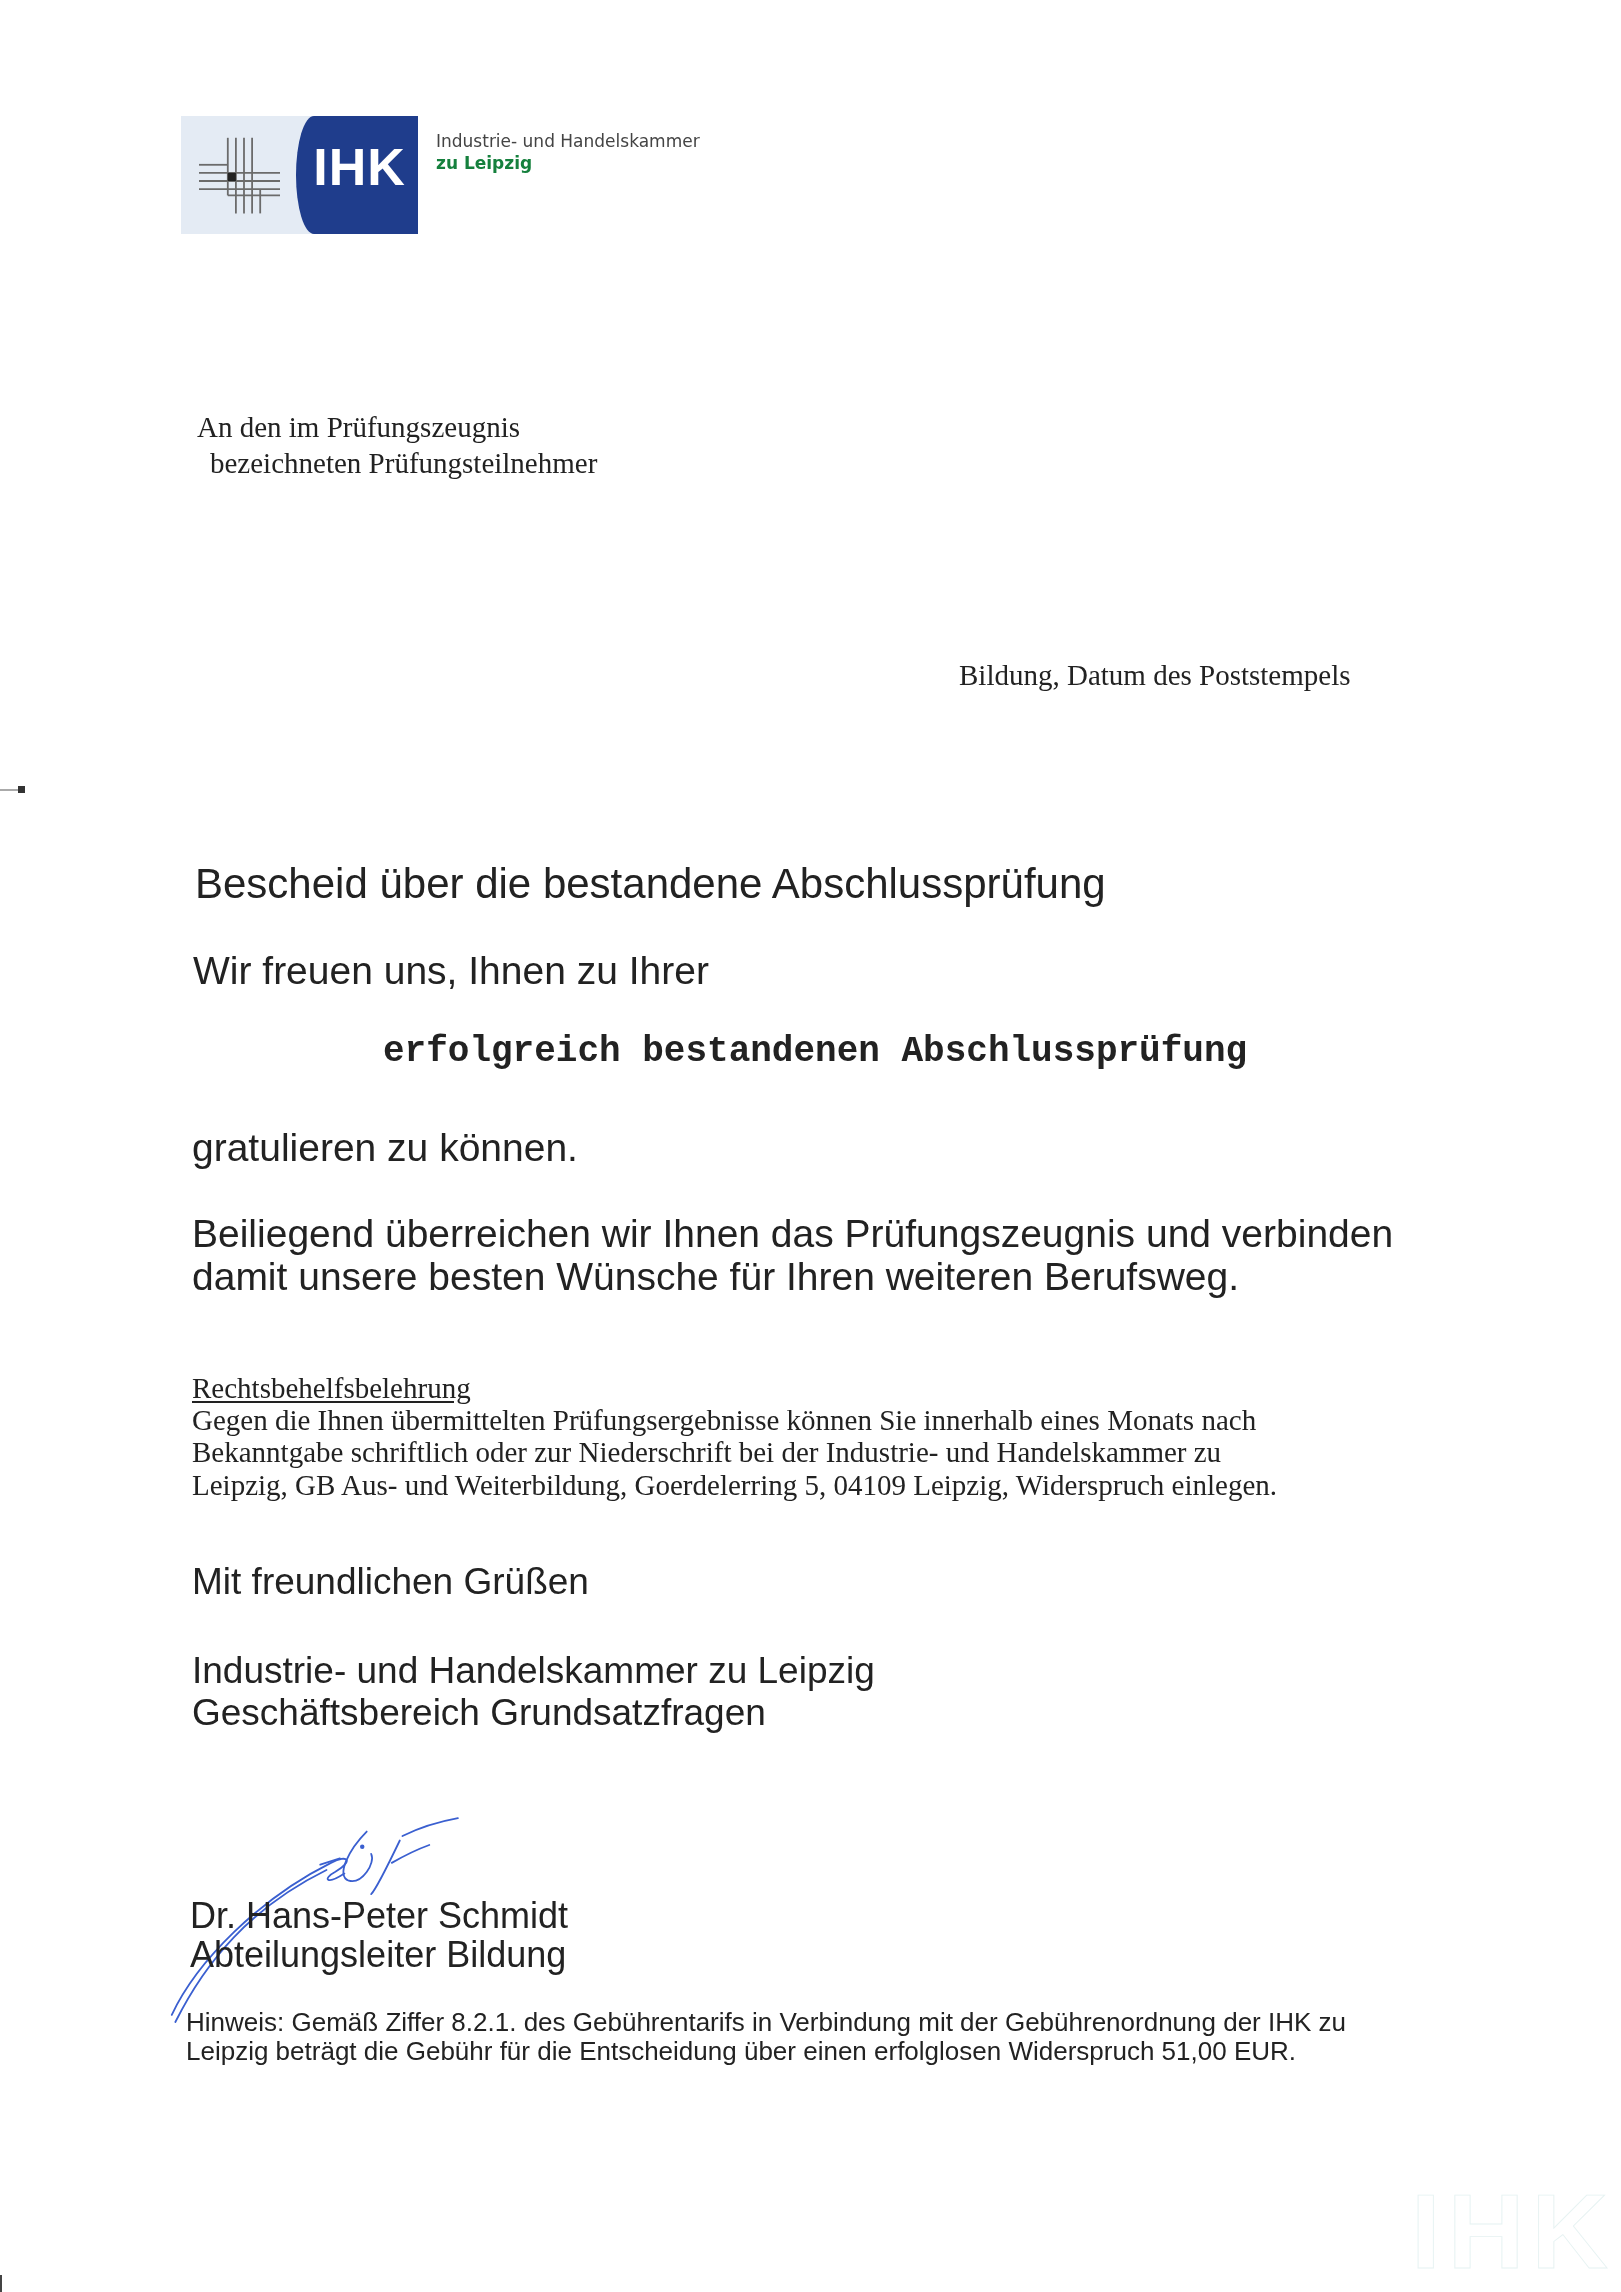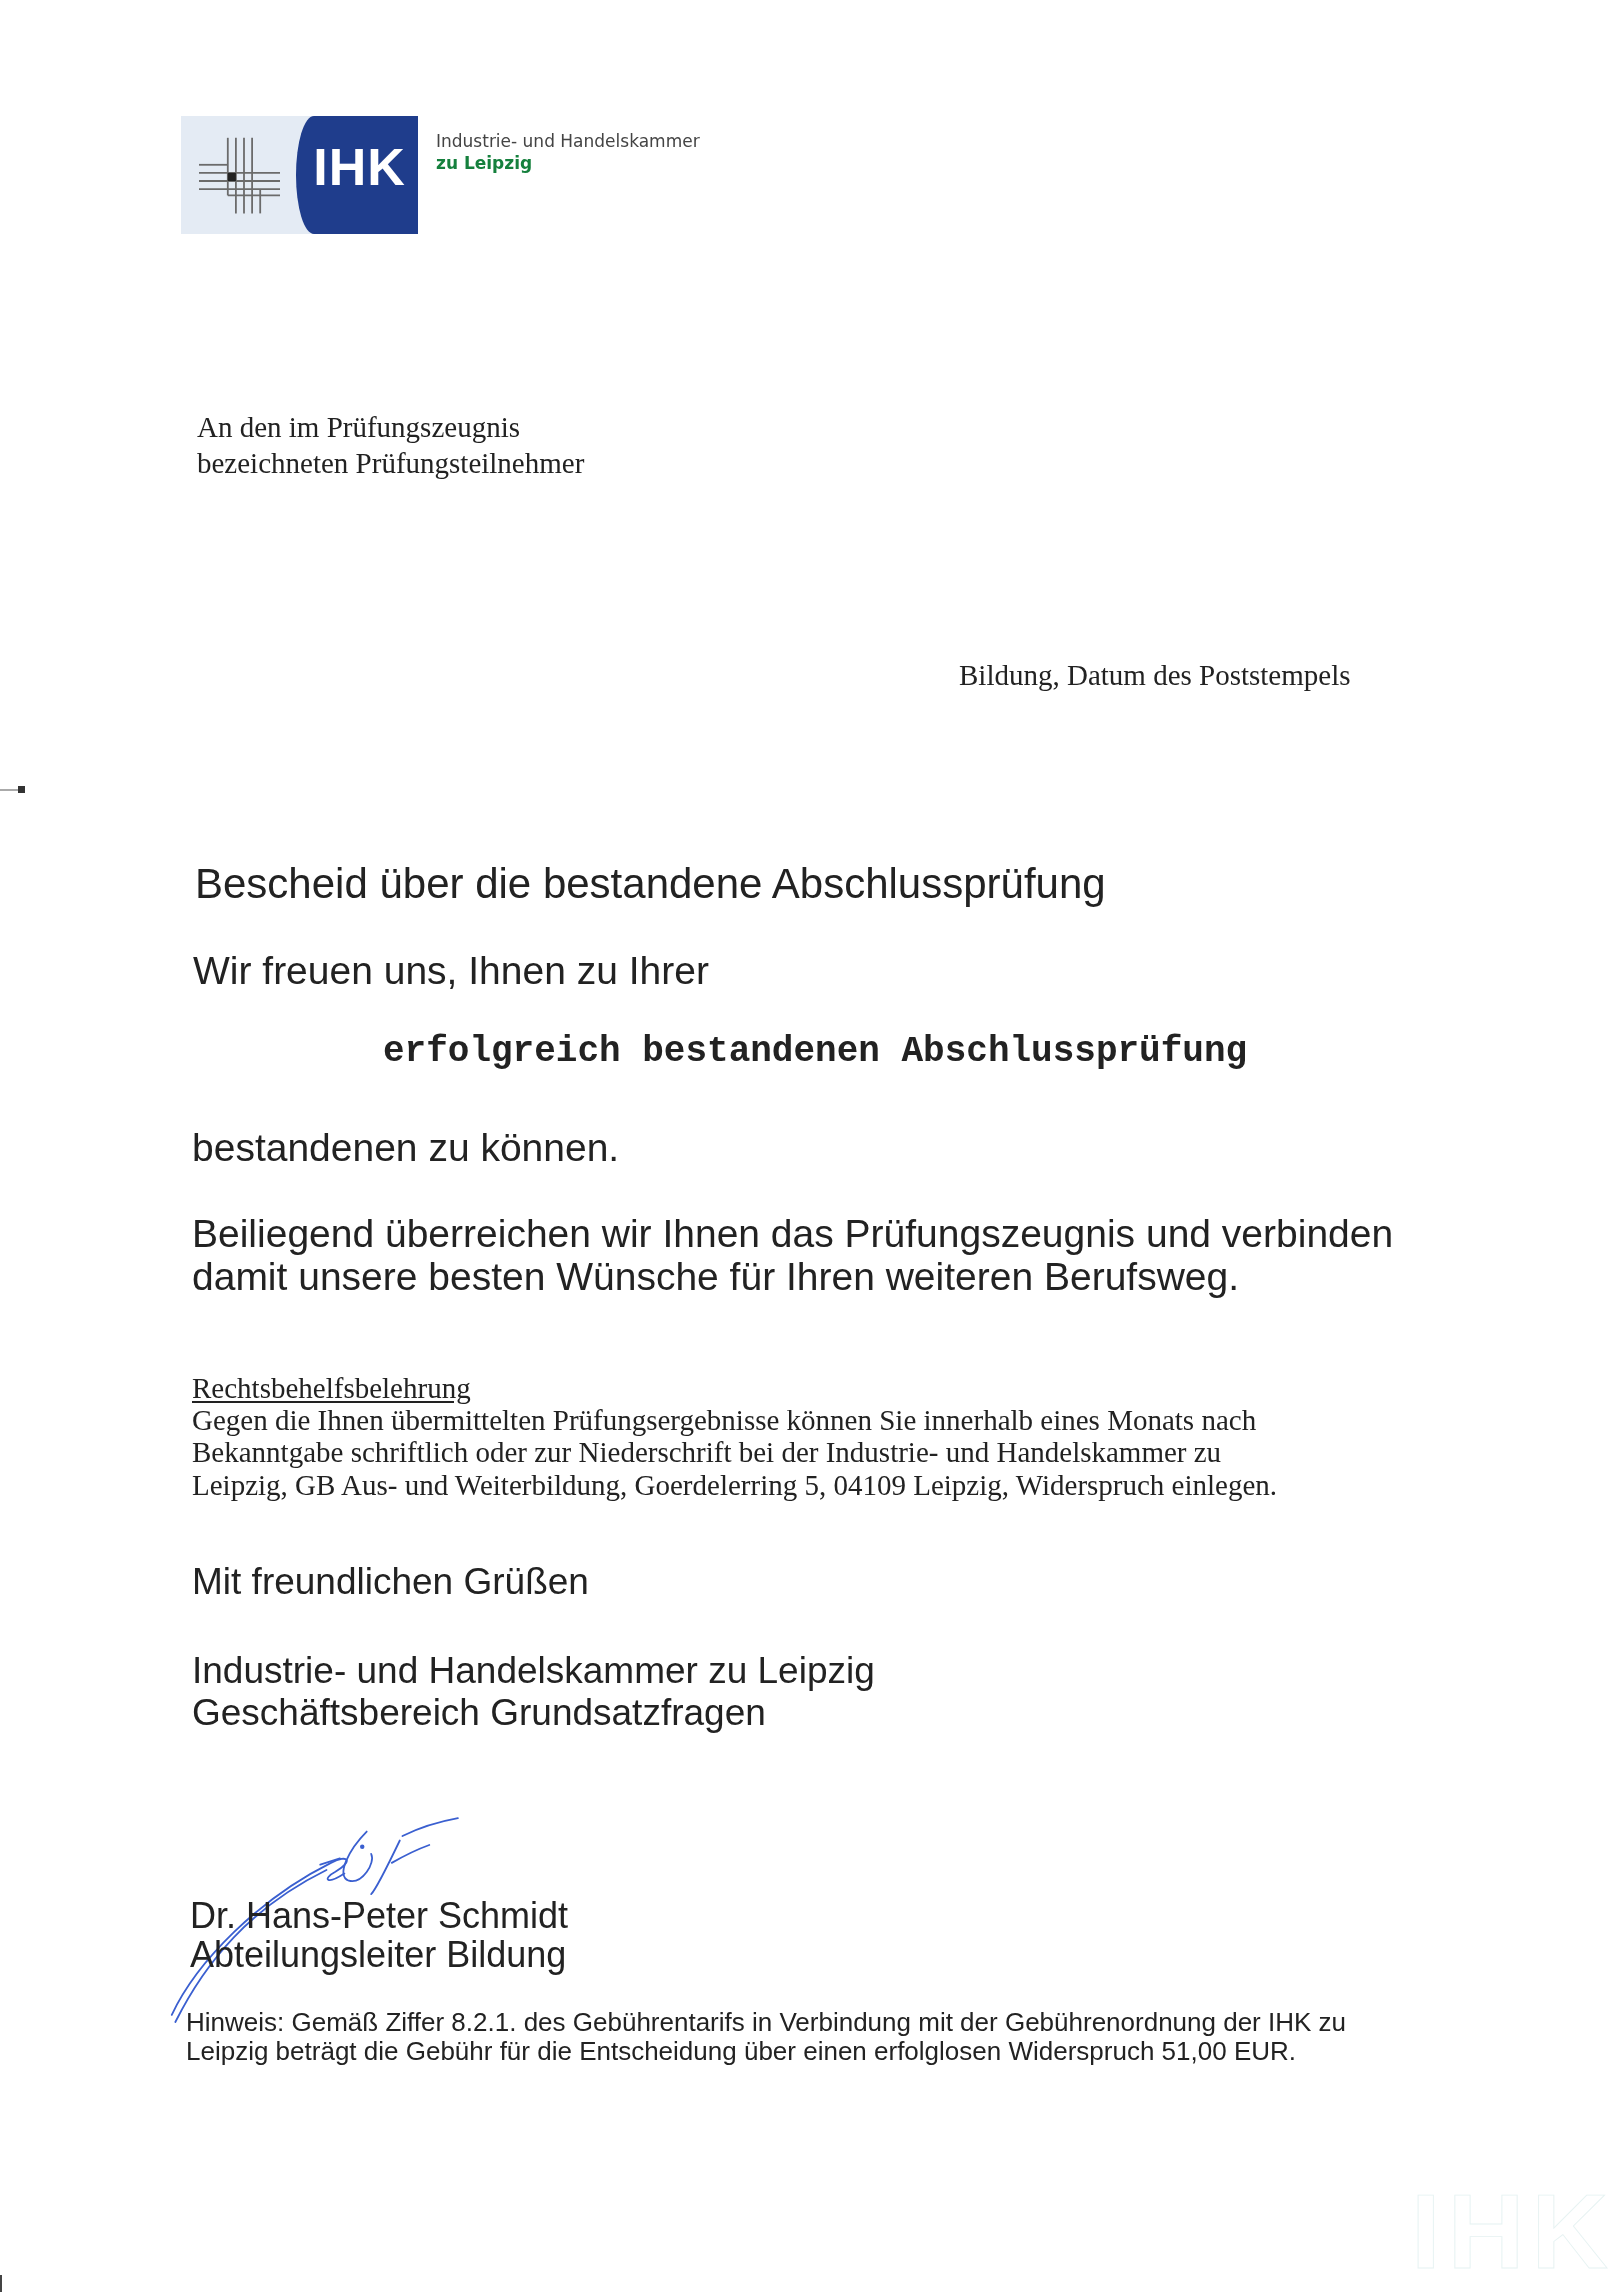--- a/index.html
+++ b/index.html
@@ -55,29 +55,29 @@
 <div class="logo-org">
   <div>Industrie- und Handelskammer</div>
   <div class="l2">zu Leipzig</div>
 </div>
 
 <div class="fold-mark"></div>
 <div class="fold-dot"></div>
 <div class="edge-mark"></div>
 
 <div class="abs sm" style="left:197px; top:413px;">An den im Prüfungszeugnis</div>
-<div class="abs sm" style="left:197px; top:449px;">bezeichneten Prüfungsteilnehmer</div>
+<div class="abs sm" style="left:210px; top:449px;">bezeichneten Prüfungsteilnehmer</div>
 
 <div class="abs sm" style="left:959px; top:661px;">Bildung, Datum des Poststempels</div>
 
 <div class="abs lg" style="left:195px; top:831px;margin-top:32px;">Bescheid über die bestandene Abschlussprüfung</div>
 
 <div class="abs md" style="left:193px; top:951px;">Wir freuen uns, Ihnen zu Ihrer</div>
 <div class="abs md bold" style="left:383px; top:1034px; font-size:36px;font-family:Liberation Mono, monospace;">erfolgreich bestandenen Abschlussprüfung</div>
-<div class="abs md" style="left:192px; top:1128px;">bestandenen zu können.</div>
+<div class="abs md" style="left:192px; top:1128px;">gratulieren zu können.</div>
 <div class="abs md" style="left:192px; top:1214px;">Beiliegend überreichen wir Ihnen das Prüfungszeugnis und verbinden</div>
 <div class="abs md" style="left:192px; top:1257px;">damit unsere besten Wünsche für Ihren weiteren Berufsweg.</div>
 
 <div class="abs sm underline" style="left:192px; top:1374px;">Rechtsbehelfsbelehrung</div>
 <div class="abs sm" style="left:192px; top:1406px;">Gegen die Ihnen übermittelten Prüfungsergebnisse können Sie innerhalb eines Monats nach</div>
 <div class="abs sm" style="left:192px; top:1438px;">Bekanntgabe schriftlich oder zur Niederschrift bei der Industrie- und Handelskammer zu</div>
 <div class="abs sm" style="left:192px; top:1471px;">Leipzig, GB Aus- und Weiterbildung, Goerdelerring 5, 04109 Leipzig, Widerspruch einlegen.</div>
 
 <div class="abs md" style="left:192px; top:1563px; font-size:37px;">Mit freundlichen Grüßen</div>
 <div class="abs md" style="left:192px; top:1652px; font-size:37px;">Industrie- und Handelskammer zu Leipzig</div>

